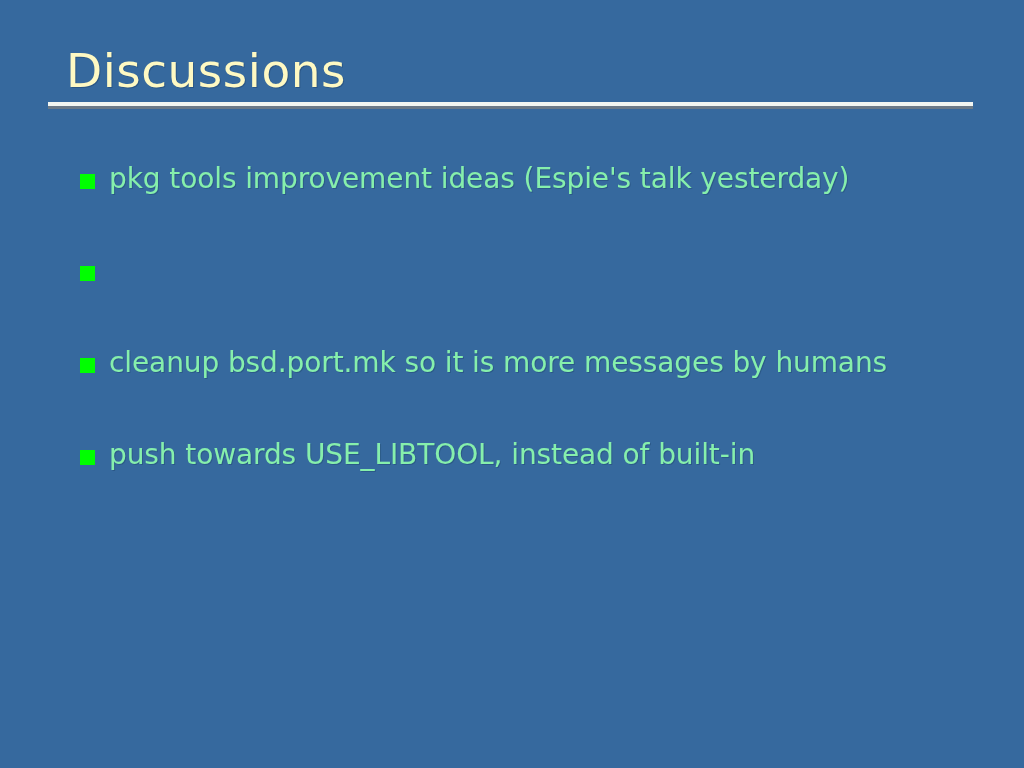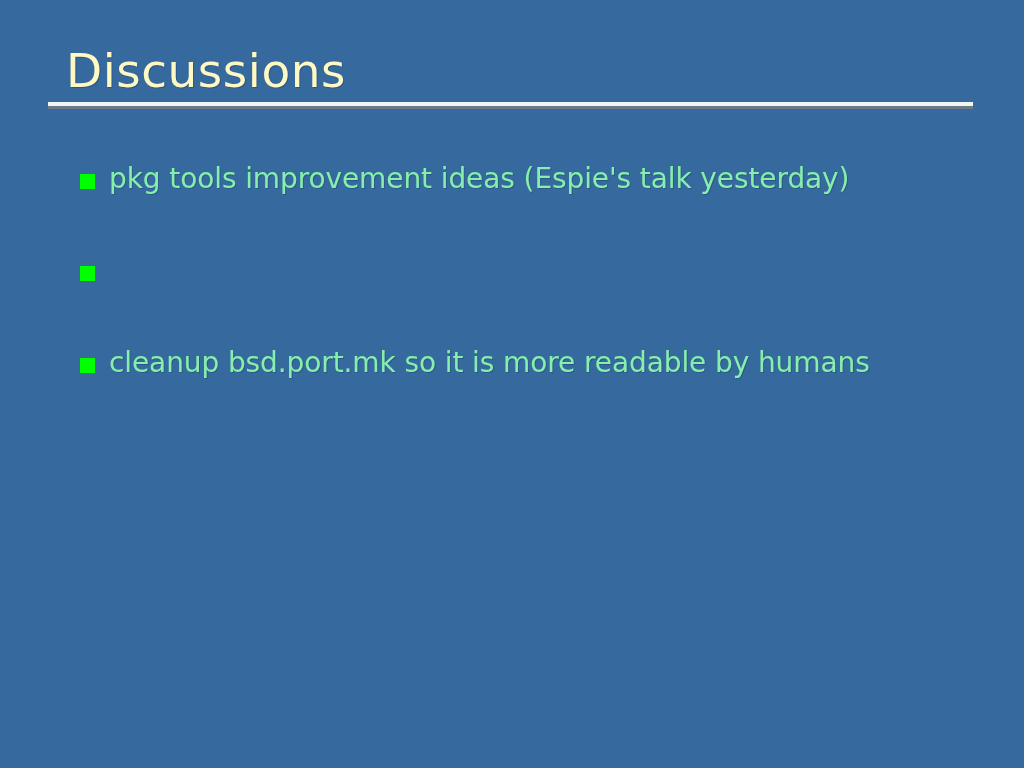--- a/index.html
+++ b/index.html
@@ -113,19 +113,23 @@
       <span class="bullet-marker"></span>
       <span class="bullet-text">pkg tools improvement ideas (Espie's talk yesterday)</span>
     </li>
 
     <li class="bullet-item">
       <span class="bullet-marker"></span>
     </li>
 
     <li class="bullet-item">
       <span class="bullet-marker"></span>
-      <span class="bullet-text">cleanup bsd.port.mk so it is more readable by humans</span>
+      <span class="bullet-text">cleanup bsd.port.mk so it is more messages by humans</span>
     </li>
 
+    <li class="bullet-item">
+      <span class="bullet-marker"></span>
+      <span class="bullet-text">push towards USE_LIBTOOL, instead of built-in</span>
+    </li>
 
   </ul>
 
 </div>
 
 </body></html>

